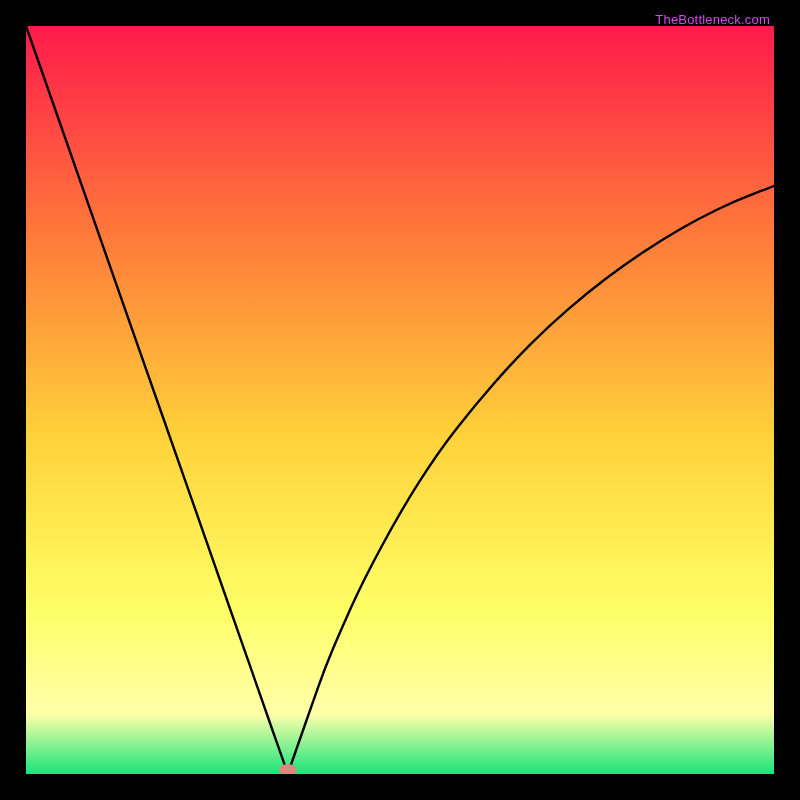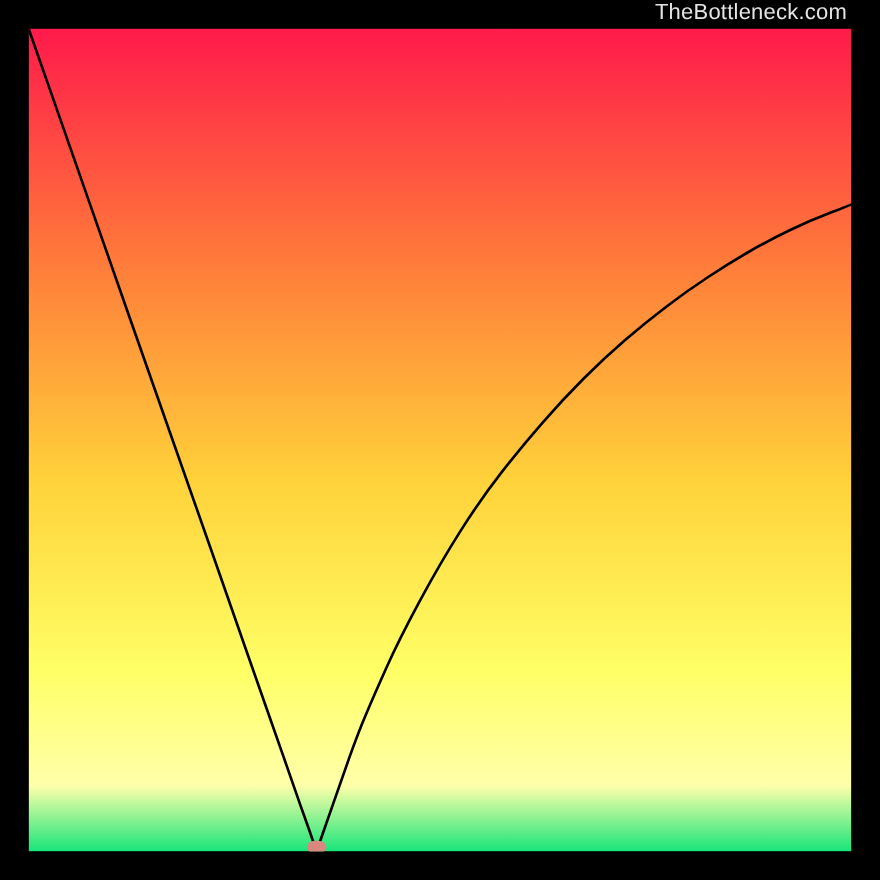--- a/index.html
+++ b/index.html
@@ -18,24 +18,24 @@
   .plot-area {
     position: absolute;
     left: 0;
     top: 0;
     width: 748px;
     height: 748px;
   }
 
   .watermark {
     position: absolute;
-    top: 0;
+    top: 12px;
     right: 30px;
-    color: #e5e5e5;
-    font-size: 20px;
+    color: #d946ef;
+    font-size: 13px;
     letter-spacing: 0.2px;
     font-weight: 500;
   }
 
   svg { display: block; }
 </style>
 </head>
 <body>
 
 <div class="watermark">TheBottleneck.com</div>

